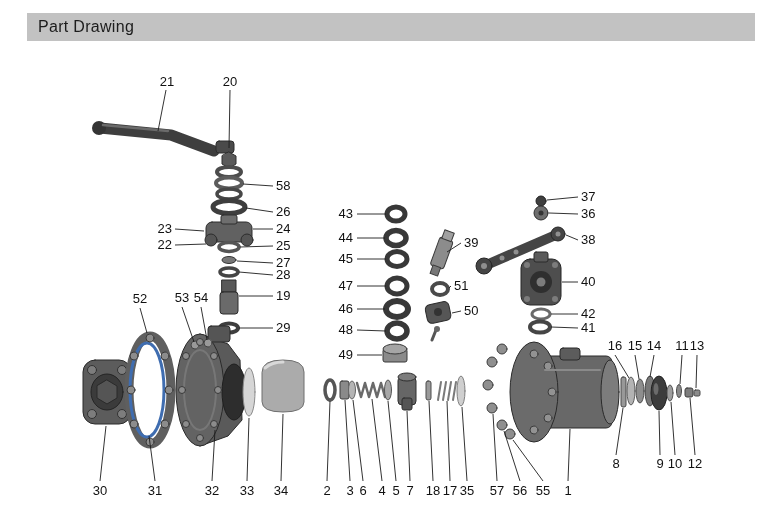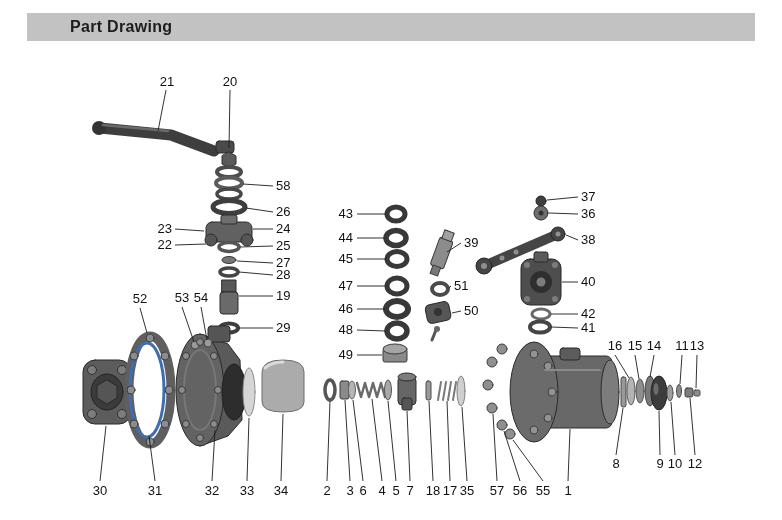--- a/index.html
+++ b/index.html
@@ -3,21 +3,21 @@
 <meta charset="utf-8">
 <style>
   * { margin:0; padding:0; box-sizing:border-box; }
   html,body { width:782px; height:520px; }
   body { background:#ffffff; font-family:"Liberation Sans", sans-serif; }
   .page { position:relative; width:782px; height:520px; background:#ffffff; overflow:hidden; }
   .header-bar {
     position:absolute; left:27px; top:13px; width:728px; height:28px;
     background:#c2c2c2; display:flex; align-items:center; padding-left:11px;
   }
-  .header-bar .title { font-size:16px; font-weight:bold; color:#1c1c1c; letter-spacing:.3px;margin-left:32px; }
+  .header-bar .title { font-size:16px; font-weight:normal; color:#1c1c1c; letter-spacing:.3px; }
   svg.diagram { position:absolute; left:0; top:0; }
   #callouts text { font-family:"Liberation Sans", sans-serif; font-size:13px; fill:#111; }
 </style>
 </head>
 <body>
 
 <div class="page">
 
   <div class="header-bar">
     <span class="title">Part Drawing</span>

